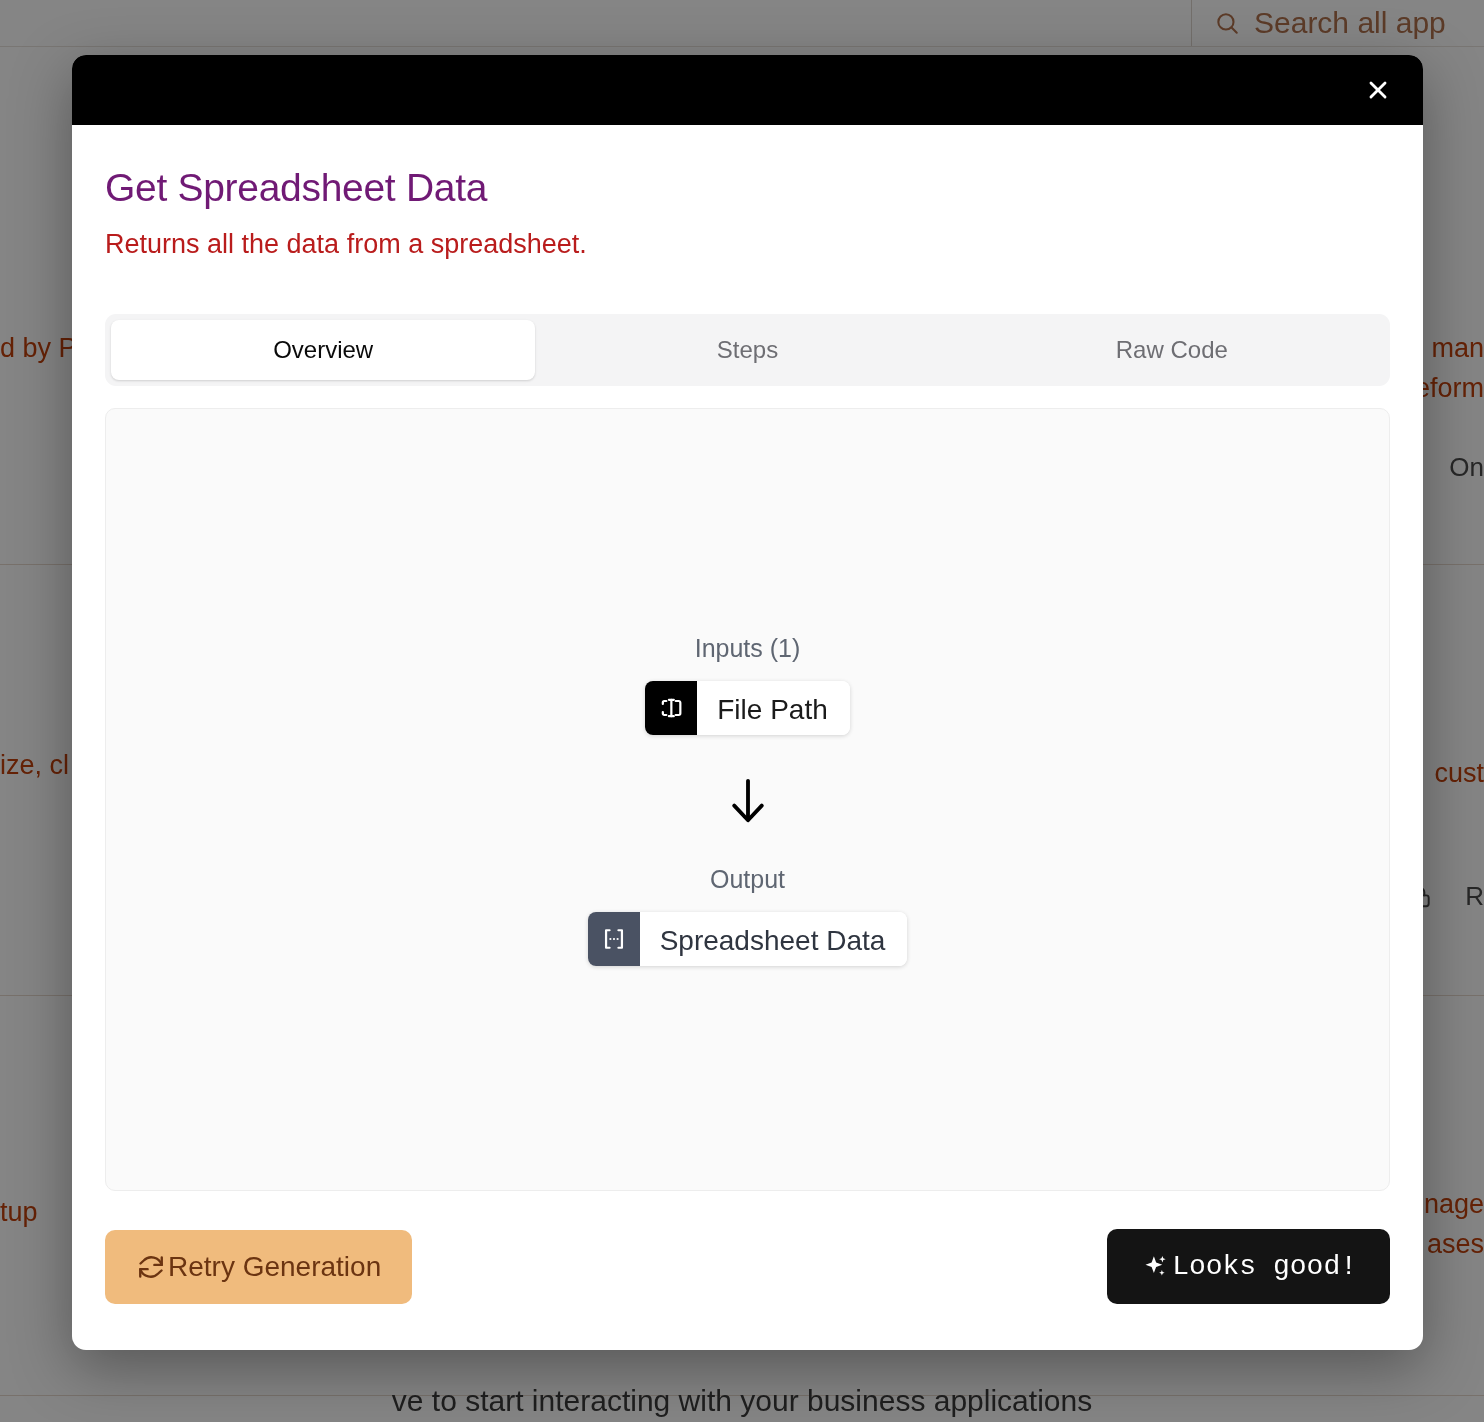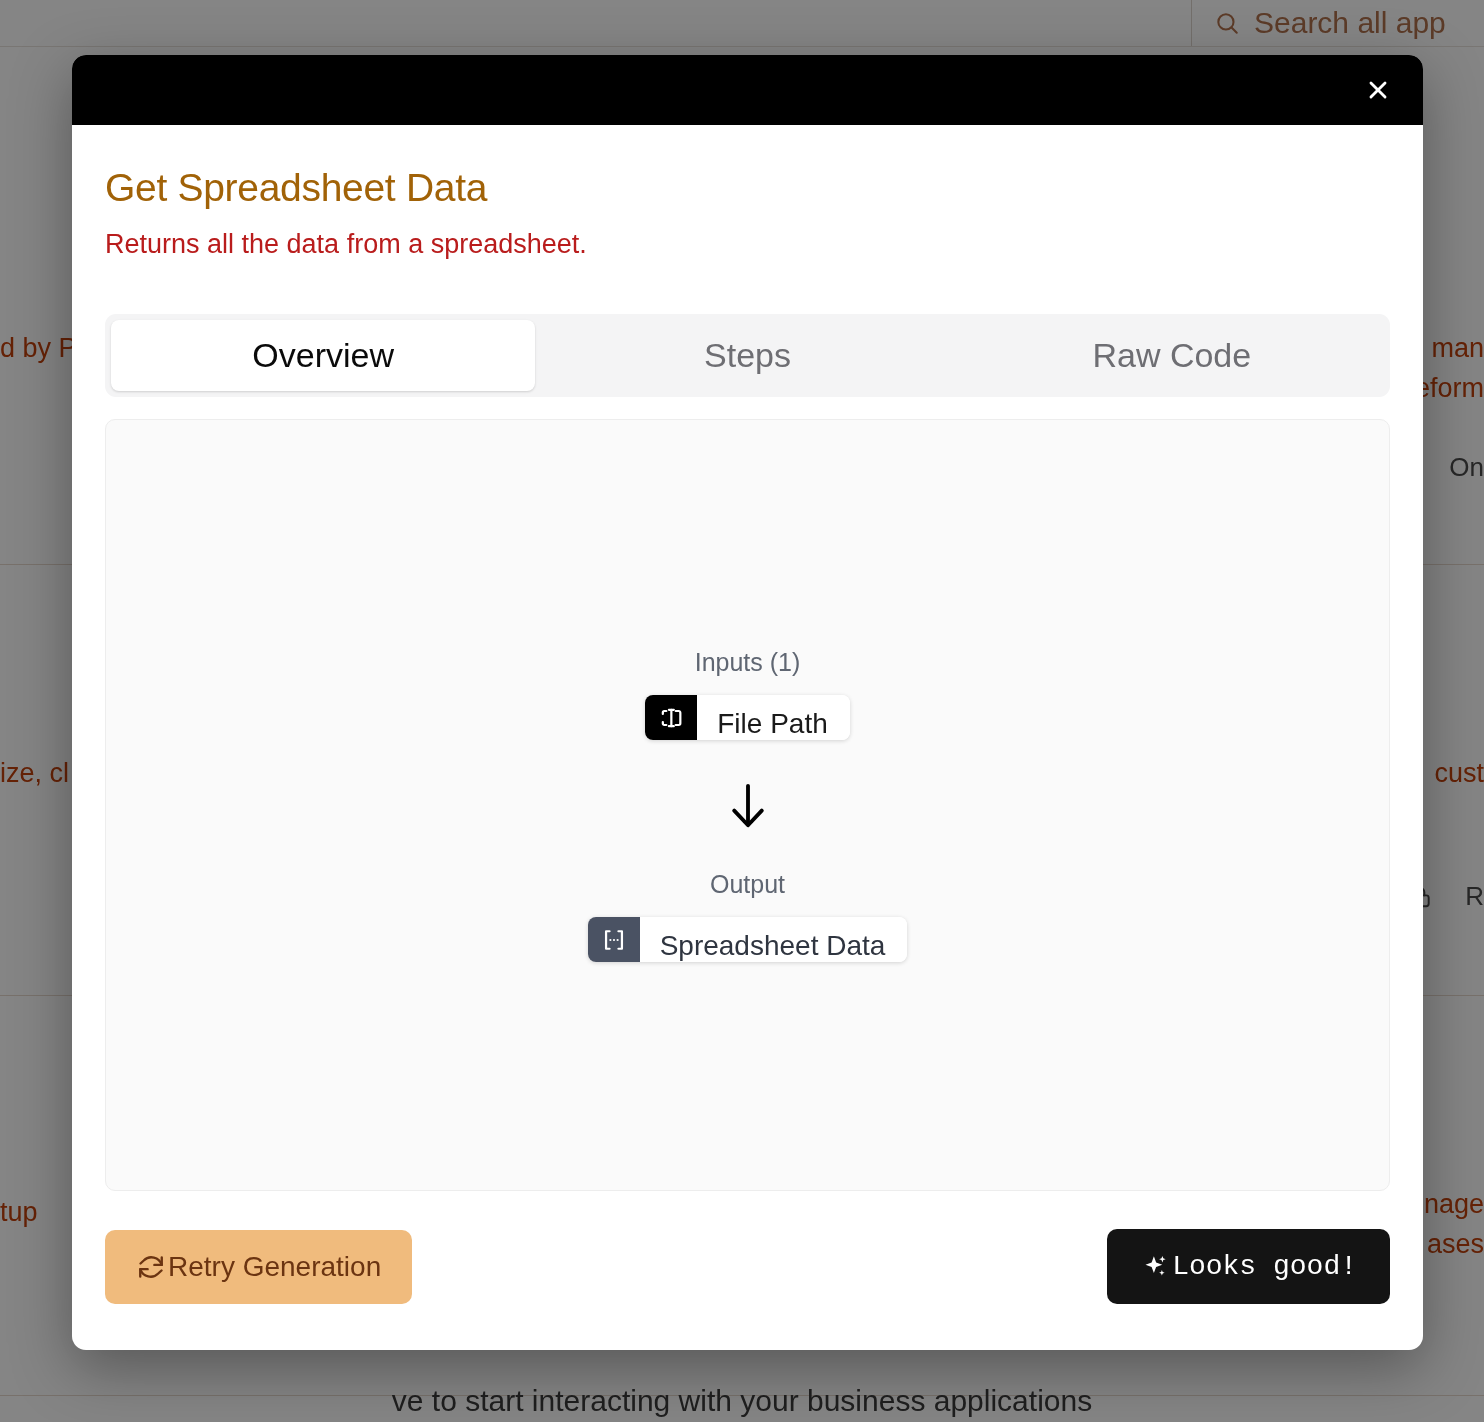--- a/index.html
+++ b/index.html
@@ -140,21 +140,21 @@
     flex: 1 1 auto;
     padding: 40px 33px 0 33px;
     display: flex;
     flex-direction: column;
     min-height: 0;
   }
 
   .modal-title {
     font-size: 39px;
     font-weight: 400;
-    color: #a16207;
+    color: #701a75;
     letter-spacing: -0.3px;
     line-height: 1.2;
     margin-bottom: 14px;
   }
   .modal-subtitle {
     font-size: 27px;
     color: #b91c1c;
     line-height: 1.35;
     margin-bottom: 52px;
   }
@@ -164,21 +164,21 @@
     display: flex;
     background: #f4f4f5;
     border-radius: 11px;
     padding: 6px;
     gap: 0;
     flex: 0 0 auto;
   }
   .tab {
     flex: 1 1 0;
     text-align: center;
-    font-size: 34px;
+    font-size: 24px;
     color: #6e6e73;
     padding: 16px 2px;
     border-radius: 8px;
     cursor: pointer;
     background: transparent;
     border: none;
     font-family: inherit;
     white-space: nowrap;
   }
   .tab.active {
@@ -219,21 +219,21 @@
   }
   .chip-icon {
     width: 52px;
     display: flex;
     align-items: center;
     justify-content: center;
     flex: 0 0 auto;
     color: #ffffff;
   }
   .chip-label {
-    padding: 13px 22px 0 20px;
+    padding: 13px 22px 9px 20px;
     font-size: 28px;
     color: #1a1a1a;
     white-space: nowrap;
     background: #ffffff;
   }
   .chip.input .chip-icon  { background: #000000; }
   .chip.output .chip-icon { background: #4a5263; }
   .chip.output .chip-label { color: #2f3540; }
 
   .flow-arrow {
@@ -308,21 +308,21 @@
                 <path d="M8 10.5V7.6a4 4 0 0 1 8 0v2.9"></path>
             </svg>
           </span>
           <span>On</span>
         </div>
       </div>
     </div>
 
     <div class="bg-row" style="top:513px; height:431px;">
       <div class="bg-row-inner">
-        <div class="bg-desc left" style="top:188px;">ize, cl</div>
+        <div class="bg-desc left" style="top:180px;">ize, cl</div>
         <div class="bg-desc right" style="top:188px;">cust</div>
         <div class="bg-meta right" style="top:316px;">
           <span class="lock-icon">
             <svg width="26" height="26" viewBox="0 0 24 24" fill="none" stroke="currentColor" stroke-width="1.8" stroke-linecap="round">
               <rect x="4" y="10.5" width="16" height="10" rx="2.2"></rect>
                 <path d="M8 10.5V7.6a4 4 0 0 1 8 0v2.9"></path>
             </svg>
           </span>
           <span>R</span>
         </div>

